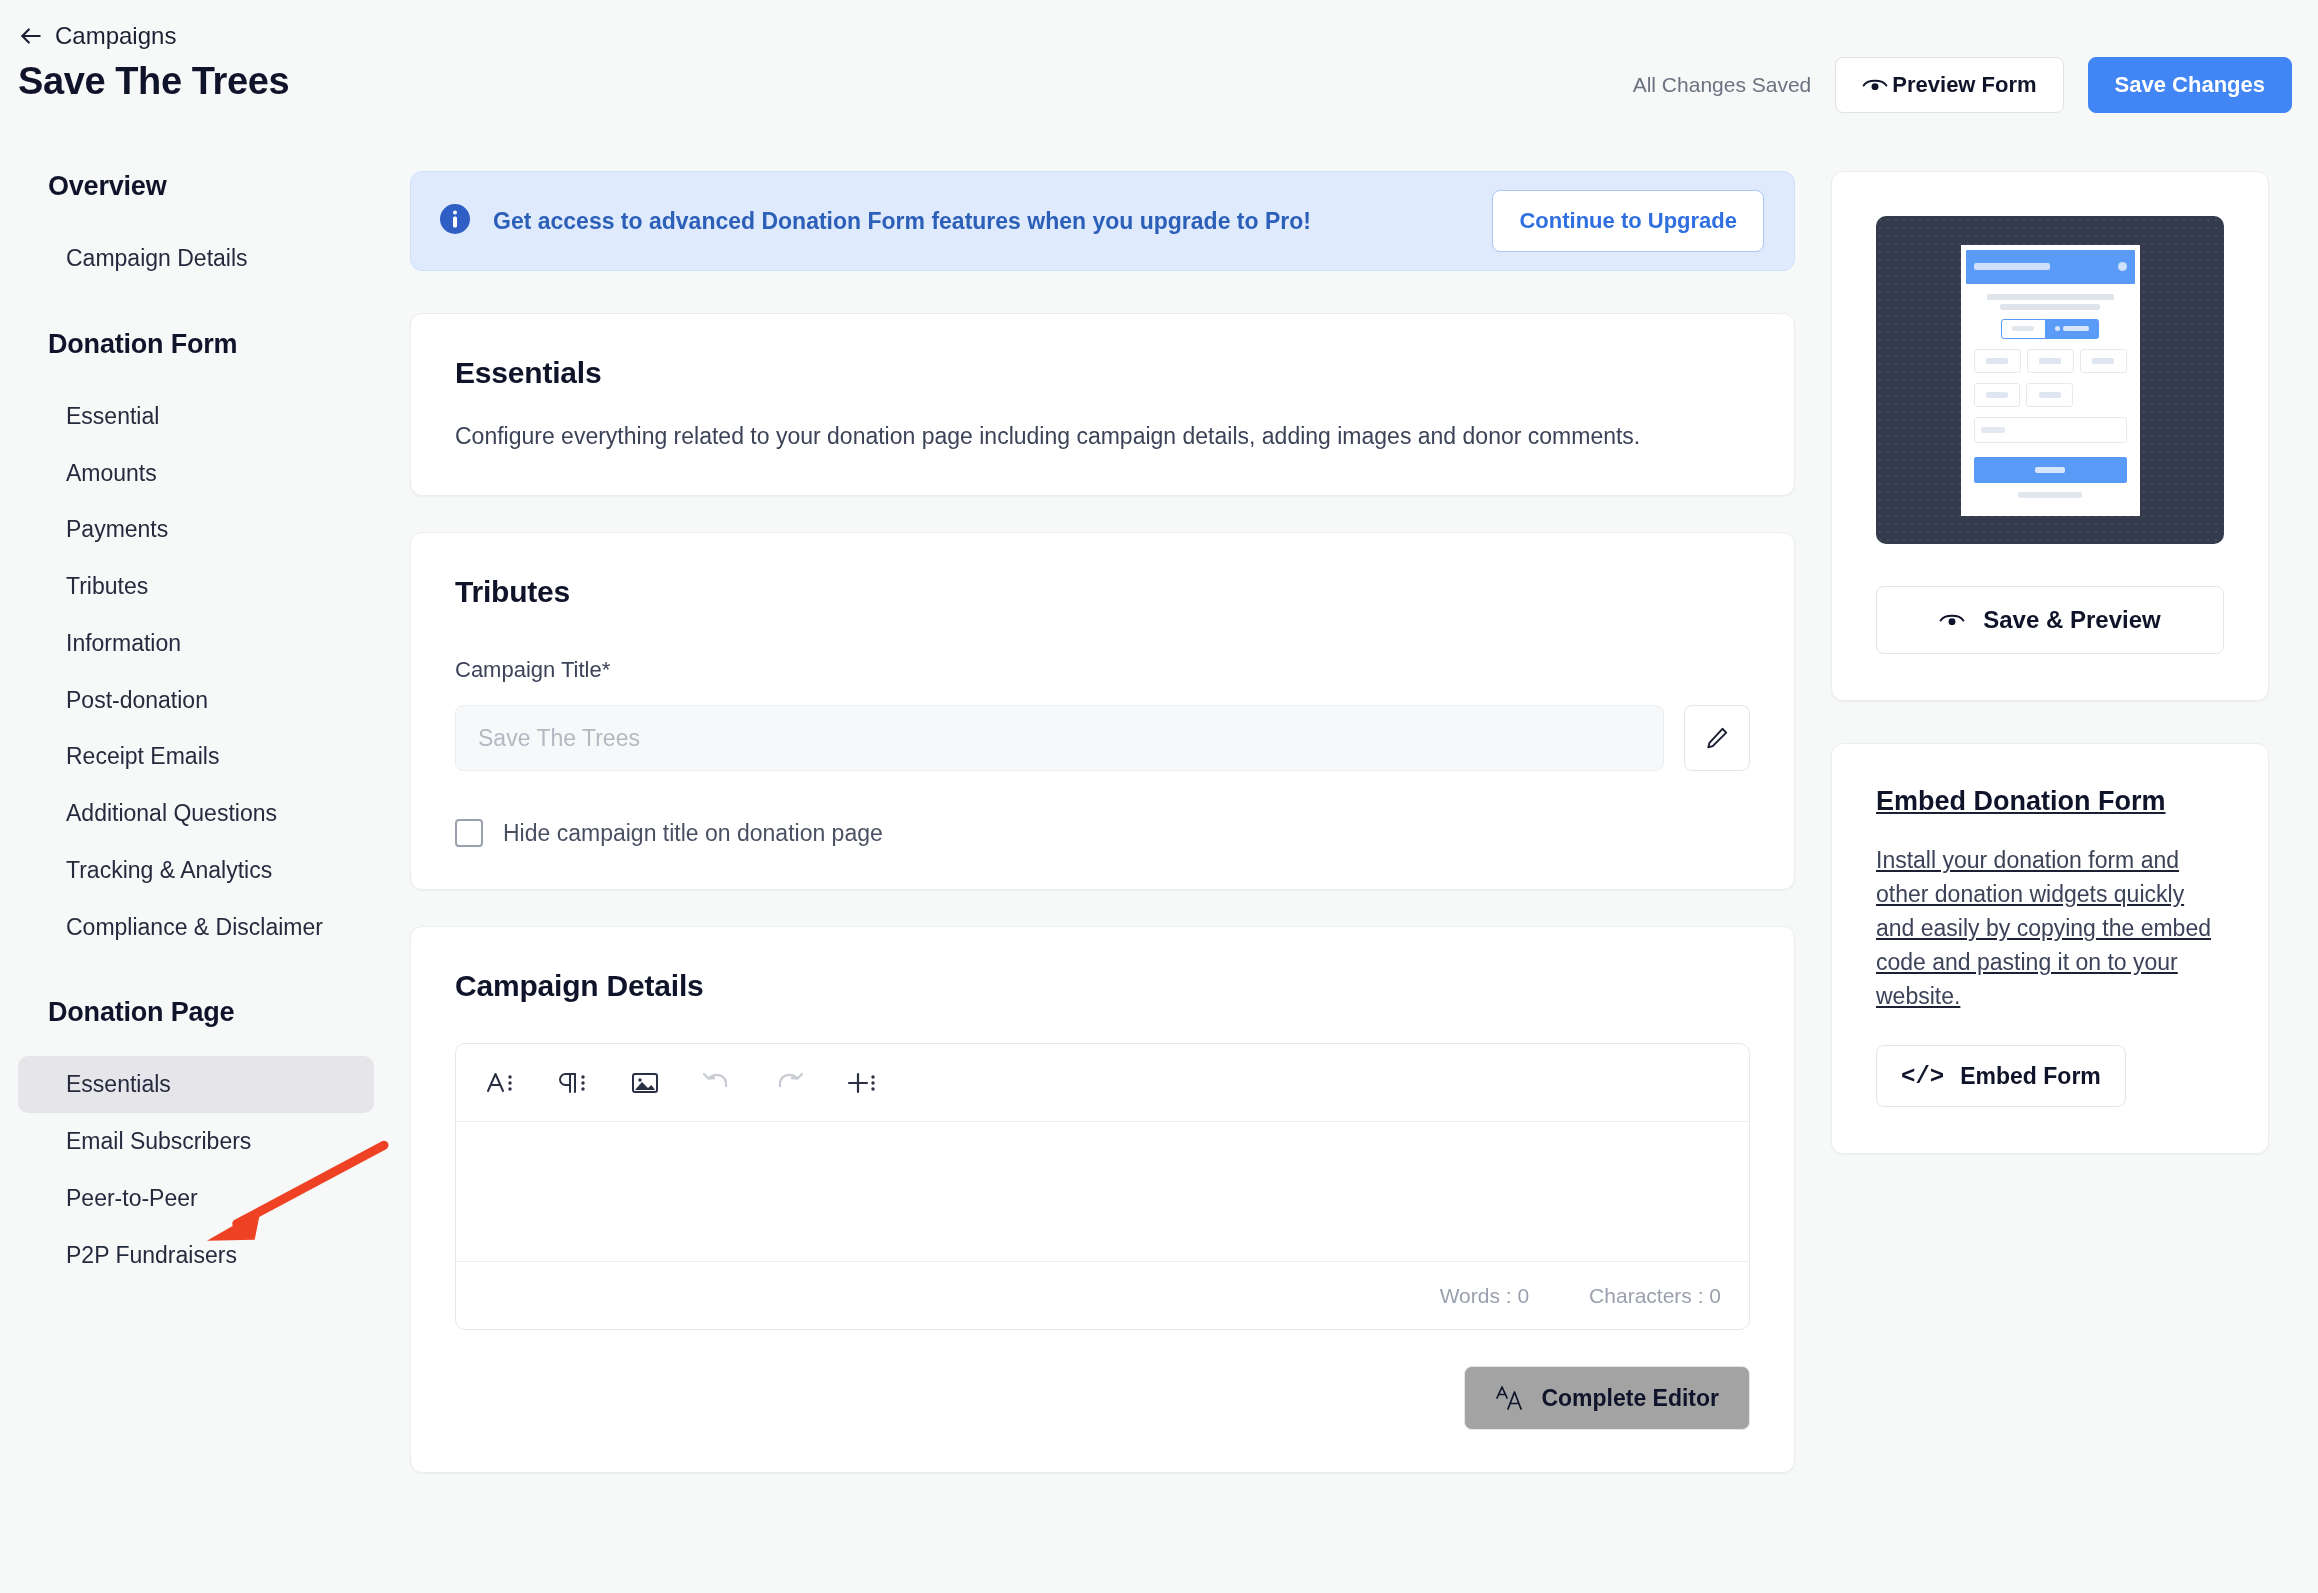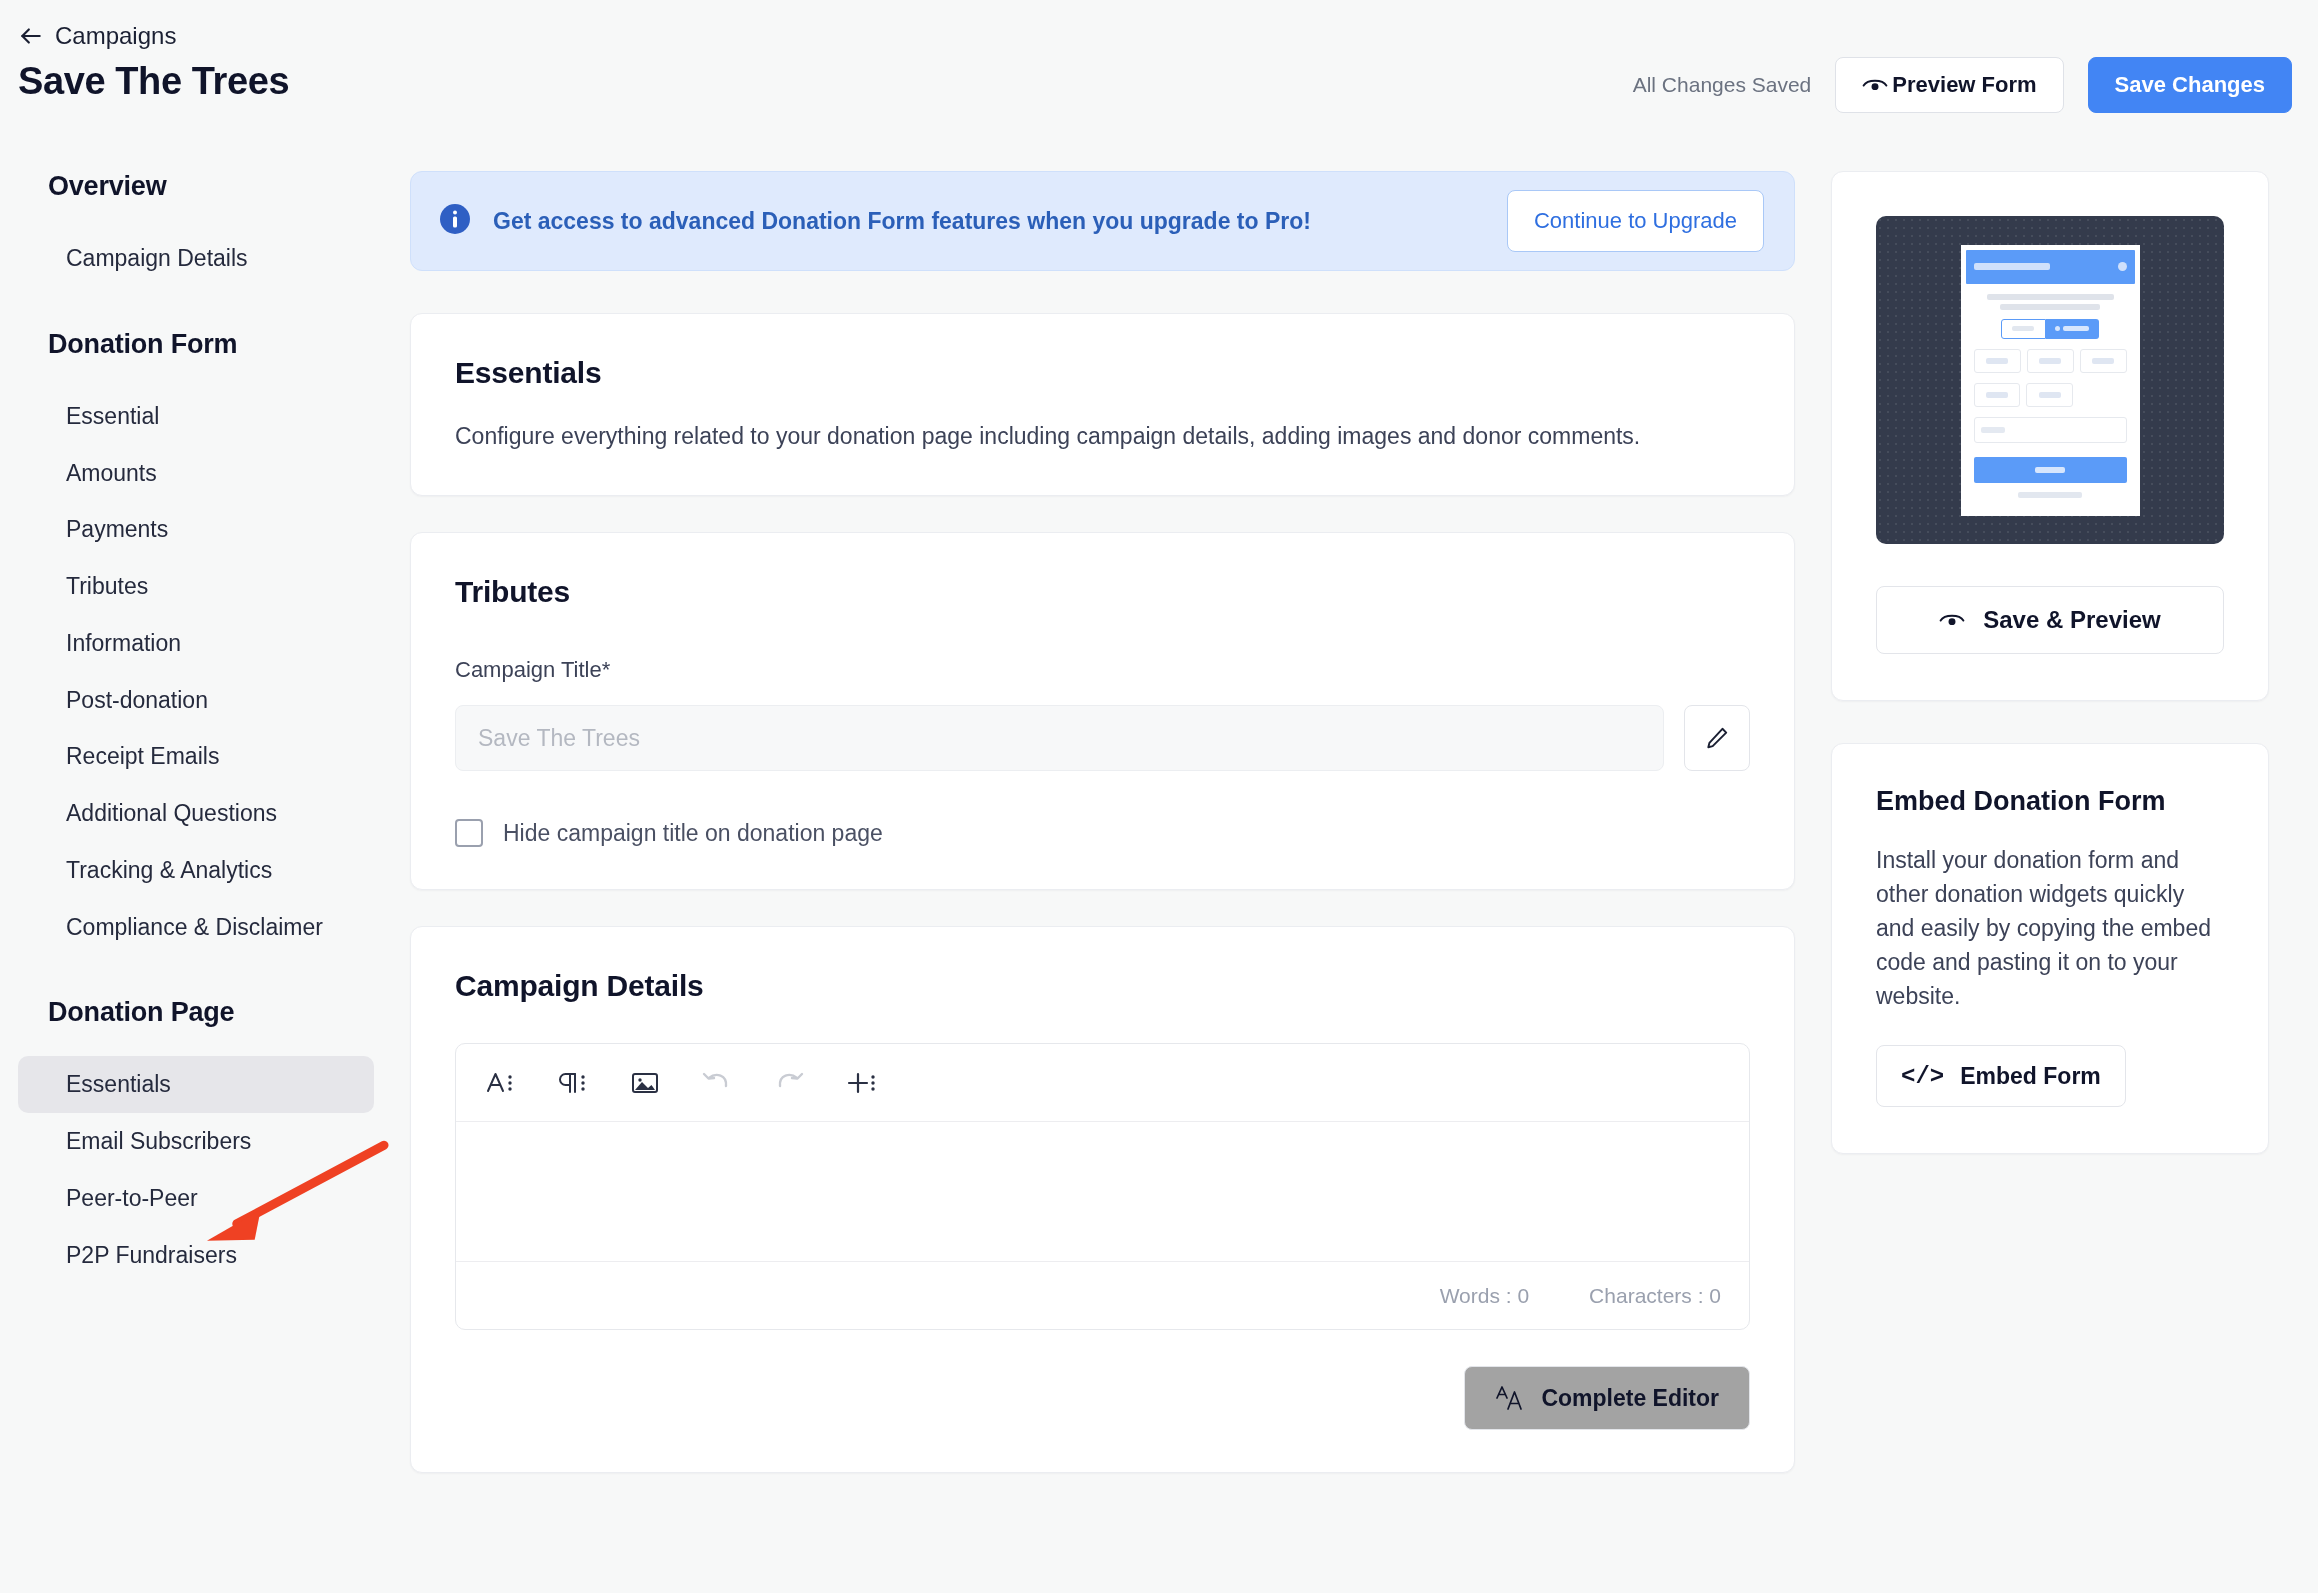--- a/index.html
+++ b/index.html
@@ -75,21 +75,21 @@
     border-radius: 12px; height: 100px; padding: 0 30px 0 28px;
     margin-bottom: 42px;
   }
   .info-ico { width: 32px; height: 32px; flex: 0 0 32px; }
   .banner-text {
     font-size: 23px; color: #2b5fb8; font-weight: bold;
     margin-left: 22px; flex: 1 1 auto;
   }
   .btn-upgrade {
     background: #ffffff; border: 1.5px solid #a9c8f7;
-    color: #2f6fe0; font-weight: normal; font-size: 22px;
+    color: #2f6fe0; font-weight: bold; font-size: 22px;
     height: 62px; padding: 0 26px; border-radius: 8px;
     display: inline-flex; align-items: center; cursor: pointer;
   }
 
   .sect { padding: 42px 44px; margin-bottom: 36px; }
   .sect-title {
     font-size: 30px; font-weight: bold; color: #10142a;
     letter-spacing: -0.2px;
   }
   .sect-desc {
@@ -187,21 +187,21 @@
   .mf-cta { height: 26px; background: #5b9bf8; border-radius: 2px; margin-top: 14px; display:flex; align-items:center; justify-content:center; }
   .mf-cta i { display:block; width: 30px; height: 6px; background: #d7e6fd; border-radius: 2px; }
   .mf-foot { height: 6px; width: 64px; background: #e2e7ef; border-radius: 2px; margin: 9px auto 0; }
 
   .btn-savepreview {
     width: 100%; margin-top: 42px; height: 68px;
     border: 1.5px solid #e3e5ea; background: #fff; border-radius: 8px;
     display: flex; align-items: center; justify-content: center; gap: 18px;
     font-size: 24px; font-weight: bold; color: #10142a; cursor: pointer;
   }
-  .embed-card { margin-top: 42px; padding: 42px 44px 46px; }
+  .embed-card { margin-top: 42px; padding: 42px 44px 46px; text-decoration: underline; }
   .embed-title { font-size: 27px; font-weight: bold; color: #10142a; }
   .embed-desc { margin-top: 26px; font-size: 23px; line-height: 1.48; color: #3c4257; }
   .btn-embed {
     margin-top: 32px; height: 62px; padding: 0 24px;
     border: 1.5px solid #e3e5ea; background: #fff; border-radius: 8px;
     display: inline-flex; align-items: center; gap: 16px;
     font-size: 23px; font-weight: bold; color: #10142a; cursor: pointer;
   }
   .code-ico { font-family: "Liberation Mono", monospace; font-size: 24px; font-weight: bold; }
 

